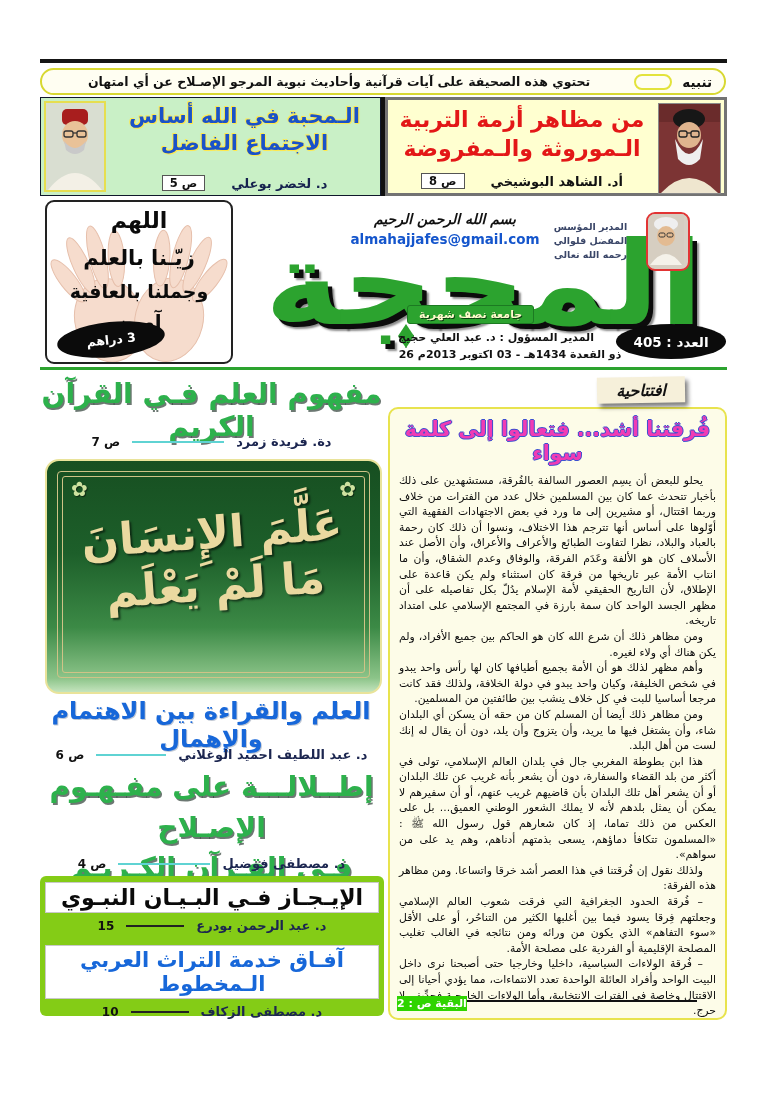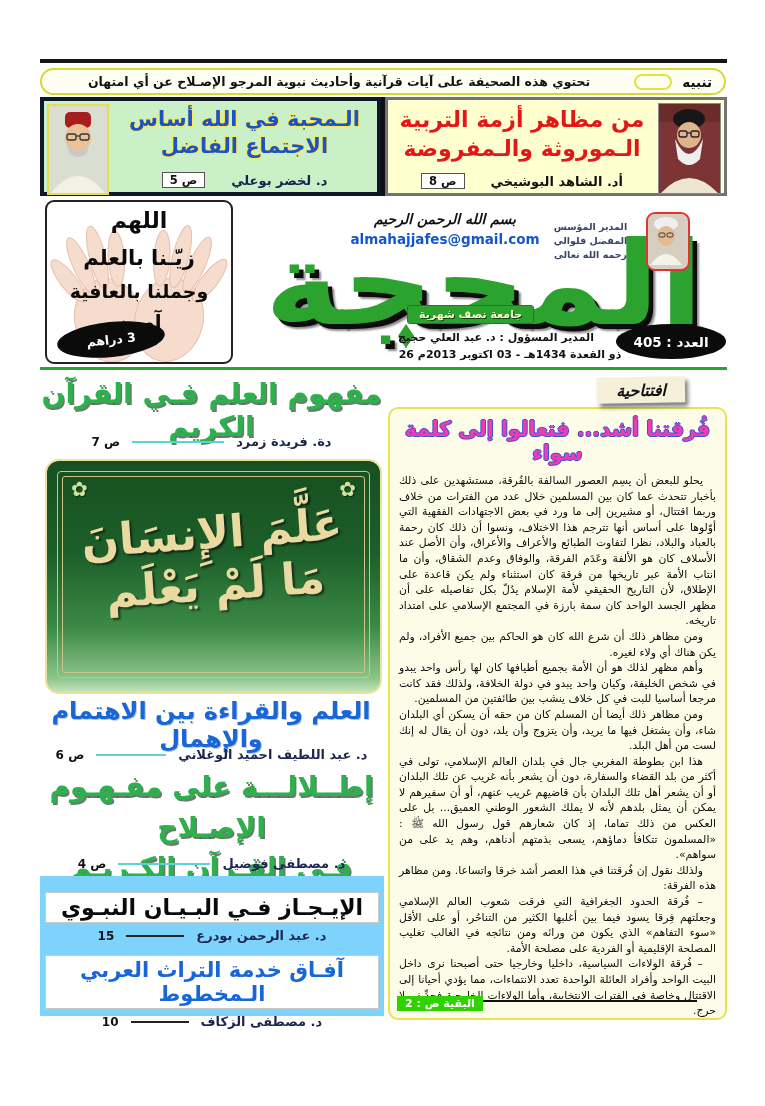--- a/index.html
+++ b/index.html
@@ -9,21 +9,21 @@
   .rtl{direction:rtl;}
   
   .toprule{left:40px;top:59px;width:687px;height:4px;border-top:3px solid #151515;border-bottom:1px solid #151515;}
   
   .notice{left:40px;top:68px;width:686px;height:27px;border:2px solid #d8d832;border-radius:14px;
           background:#fffef2;display:flex;align-items:center;padding:0 12px;direction:rtl;}
   .notice .lbl{font-weight:800;font-size:13.5px;color:#111;}
   .notice .pill{width:34px;height:12px;border:2px solid #e3e33c;border-radius:8px;margin:0 10px;background:#fffef2;}
   .notice .txt{flex:1;text-align:center;font-weight:600;font-size:12.5px;color:#111;}
   
-  .hdrL{left:40px;top:97px;width:341px;height:99px;background:#c9f0c6;border:4px solid #0f172a;padding-left:14px;}
+  .hdrL{left:40px;top:97px;width:341px;height:99px;background:#c9f0c6;border:1px solid #0f172a;padding-left:14px;}
   .hdrR{left:385px;top:97px;width:342px;height:99px;background:#ffffd0;border:3px solid #737373;}
   .hdiv{left:381px;top:97px;width:4px;height:99px;background:#101010;}
   .photoL{left:3px;top:3px;width:62px;height:91px;border:2px solid #e6de50;background:#d8ddd2;}
   .photoR{right:3px;top:3px;width:63px;height:91px;border:1px solid #8a8a8a;background:#7c3434;}
   .hdrL .ttl{left:72px;right:4px;top:5px;text-align:center;color:#1a52c8;font-weight:800;font-size:21px;line-height:1.3;
              text-shadow:0 0 2px #ffe94e,1px 1px 0 #ffe94e,-1px -1px 0 #ffe94e;}
   .hdrR .ttl{left:6px;right:74px;top:6px;text-align:center;color:#e31717;font-weight:800;font-size:22px;line-height:1.3;}
   .hmeta{bottom:4px;display:flex;direction:rtl;align-items:center;justify-content:center;gap:26px;}
   .hdrL .hmeta{left:72px;right:4px;} .hdrR .hmeta{left:6px;right:74px;}
   .hauthor{font-weight:800;font-size:13px;color:#16224e;}
@@ -67,37 +67,37 @@
   .callig .frame2{position:absolute;left:15px;top:15px;right:15px;bottom:19px;border:1px solid #cfc387;border-radius:3px;}
   .callig .ctxt{position:absolute;left:0;right:0;top:46px;text-align:center;direction:rtl;color:#ead9a0;
                 font-weight:800;font-size:44px;line-height:1.18;transform:rotate(-4deg);
                 text-shadow:2px 2px 2px rgba(0,0,0,.55);}
   .flower{position:absolute;font-size:20px;color:#cfe3a0;text-shadow:1px 1px 1px #0008;}
   .fl1{left:24px;top:16px;} .fl2{right:24px;top:16px;}
   .a2t{left:36px;top:697px;width:350px;font-size:24px;}
   .r2{left:40px;top:747px;width:343px;}
   .a3t{left:40px;top:767px;width:343px;font-size:28px;line-height:1.45;}
   .r3{left:40px;top:856px;width:343px;}
-  .panel{left:40px;top:876px;width:344px;height:140px;background:#7dd3fc;border-radius:0;padding:16px 5px;}
+  .panel{left:40px;top:876px;width:344px;height:140px;background:#84cc16;border-radius:6px;padding:6px 5px;}
   .strip{background:#fff;border:1px solid #c9c9c9;text-align:center;direction:rtl;font-weight:800;padding:2px 2px;}
   .s1{font-size:22px;color:#0a0a0a;}
   .s2{font-size:21px;color:#1767d9;margin-top:12px;}
   .prow{margin-top:5px;}
   
   .edlabel{left:597px;top:377px;width:88px;height:26px;background:#f6f0da;display:flex;align-items:center;justify-content:center;
            font-weight:800;font-style:italic;font-size:16px;color:#111;box-shadow:3px 4px 4px rgba(0,0,0,.5);transform:rotate(-1deg);z-index:2;}
   .edbox{left:388px;top:407px;width:339px;height:613px;background:#fdfce8;border:2px solid #e8e34e;border-radius:10px;
          padding:8px 9px 24px;overflow:hidden;}
   .edtitle{text-align:center;direction:rtl;color:#f03cb4;font-weight:800;font-size:20.5px;margin:0 0 8px;
            text-shadow:1px 0 0 #3c50d0,-1px 0 0 #3c50d0,0 1px 0 #3c50d0,0 -1px 0 #3c50d0;}
   .edbody{direction:rtl;text-align:justify;font-size:10.8px;line-height:15.6px;color:#0c0c0c;font-weight:500;}
   .edbody p{margin:0;text-indent:13px;}
   .contline{position:absolute;left:66px;bottom:16px;right:28px;border-top:2px solid #111;}
   .conttab{position:absolute;left:7px;bottom:7px;background:#2fd400;color:#fff;font-weight:800;font-size:11px;
-           padding:1px 8px;direction:rtl;}
+           padding:1px 0;direction:rtl;}
 </style>
 </head>
 <body>
 
 <div class="page">
 
   <div class="abs toprule"></div>
 
   <div class="abs notice">
     <span class="lbl">تنبيه</span>

